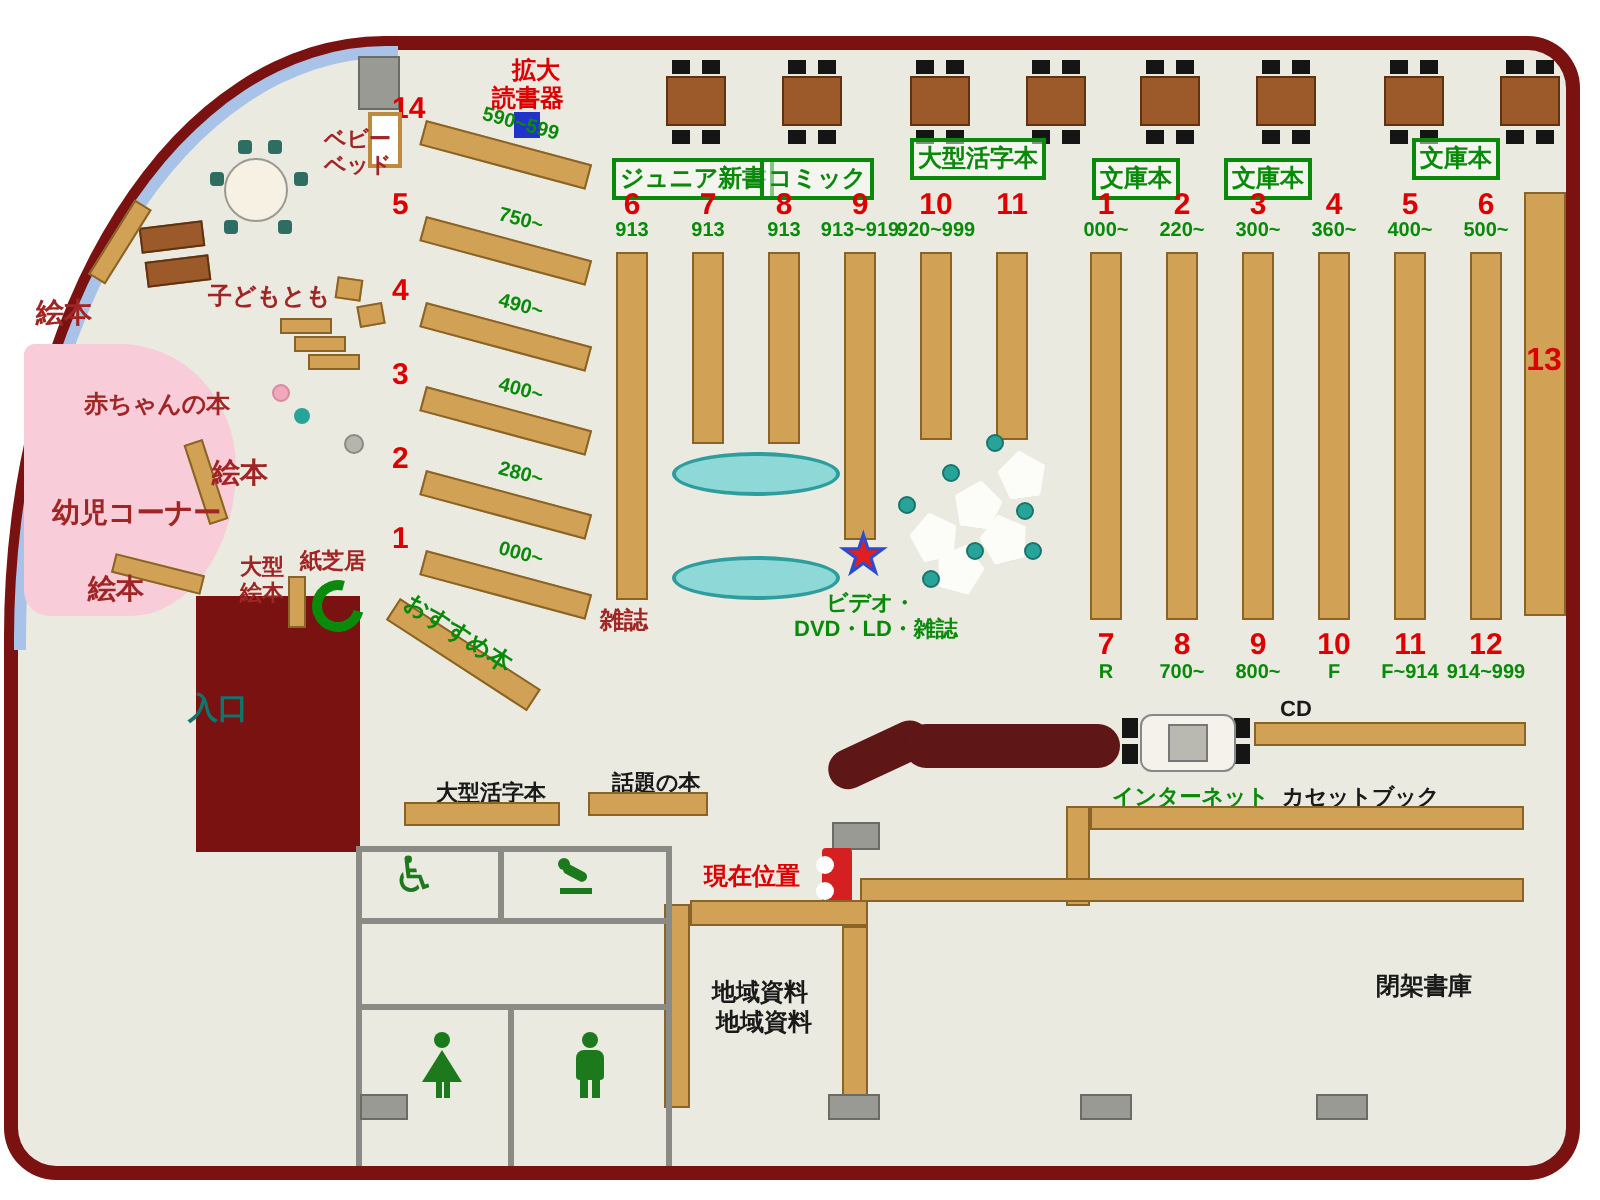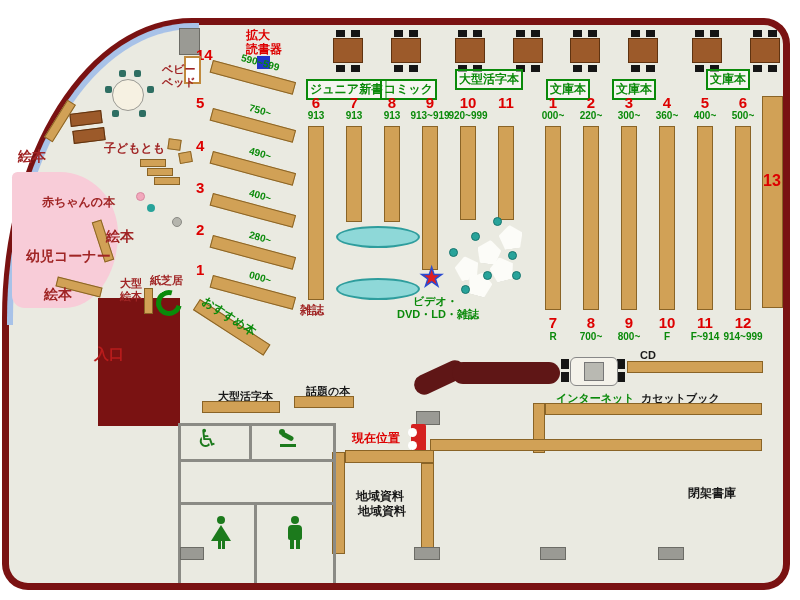--- a/index.html
+++ b/index.html
@@ -38,25 +38,25 @@
 <body>
 
 <div id="map">
 
   <div class="building"></div>
   <div class="window-arc"></div>
 
   <div class="a" style="left:12px;top:172px;width:106px;height:136px;background:#f8ccd8;border-radius:6px 60% 55% 14px / 6px 50% 60% 14px;"></div>
 
   <div class="a" style="left:98px;top:298px;width:82px;height:128px;background:#7a1212;"></div>
-  <div class="a" style="left:94px;top:345px;color:#b91c1c;font-weight:bold;font-size:15px;">入口</div>
+  <div class="a" style="left:94px;top:345px;color:#0f766e;font-weight:bold;font-size:15px;">入口</div>
 
   <div class="pillar" style="left:179px;top:28px;width:21px;height:27px;"></div>
 
-  <div class="rl" style="left:246px;top:27px;">拡大</div>
+  <div class="rl" style="left:256px;top:27px;">拡大</div>
   <div class="rl" style="left:246px;top:41px;">読書器</div>
   <div class="a" style="left:257px;top:56px;width:13px;height:13px;background:#2233cc;"></div>
 
   <div class="ttable" style="left:333px;top:38px;width:30px;height:25px;"></div>
   <div class="chair" style="left:336px;top:30px;width:9px;height:7px;"></div>
   <div class="chair" style="left:351px;top:30px;width:9px;height:7px;"></div>
   <div class="chair" style="left:336px;top:65px;width:9px;height:7px;"></div>
   <div class="chair" style="left:351px;top:65px;width:9px;height:7px;"></div>
 
   <div class="ttable" style="left:391px;top:38px;width:30px;height:25px;"></div>

